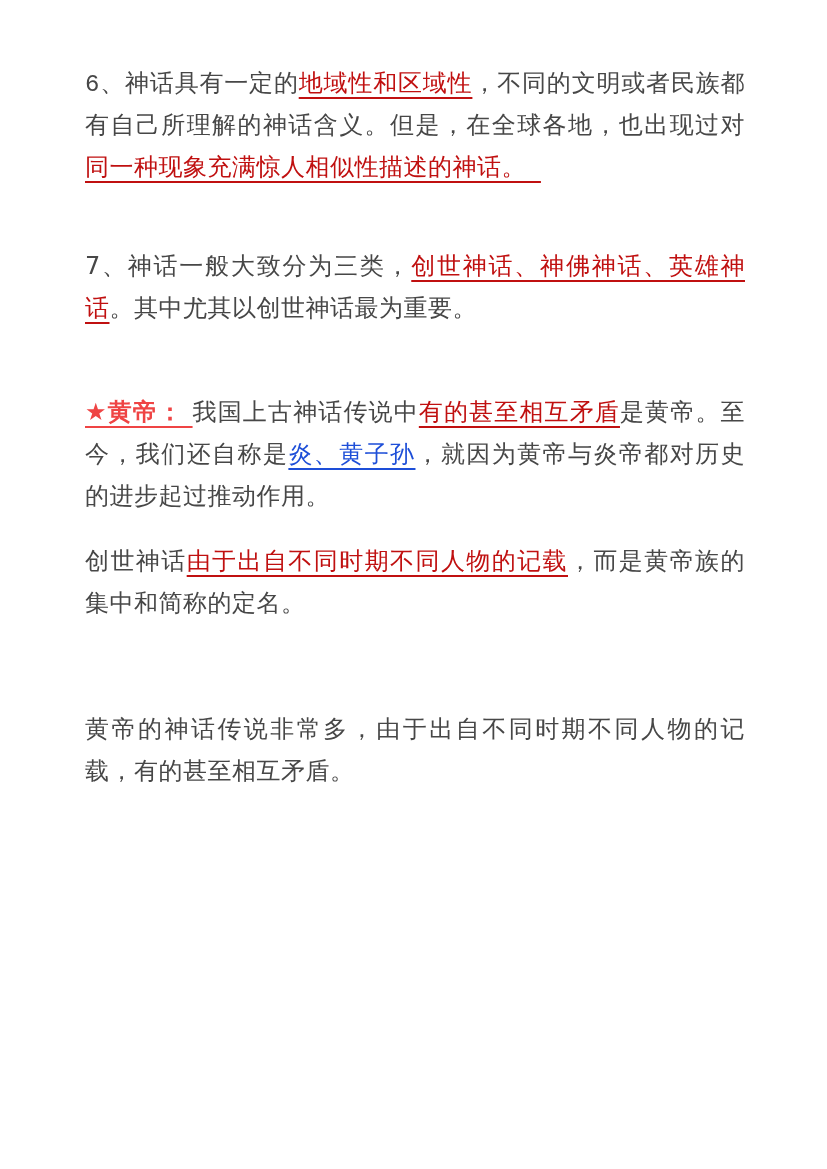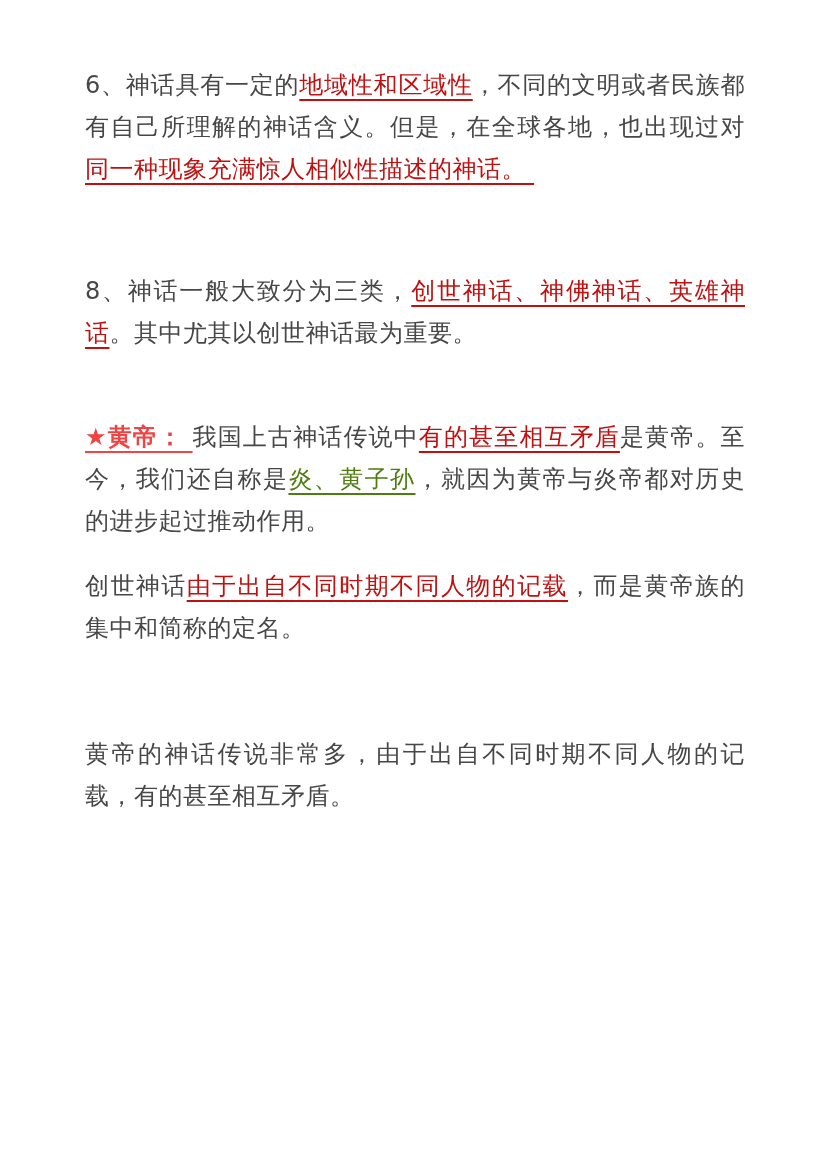--- a/index.html
+++ b/index.html
@@ -18,44 +18,44 @@
     font-size: 24px;
     line-height: 42px;
     color: #474747;
     text-align: justify;
     overflow: hidden;
   }
   .para {
     margin: 0;
     letter-spacing: 0.5px;
   }
-  .para.gap-after-p1 { margin-bottom: 80px; }
+  .para.gap-after-p1 { margin-bottom: 55px; font-family: Liberation Mono, monospace; }
   .para.gap-after-p2 { margin-bottom: 62px; }
   .para.gap-after-p3 { margin-bottom: 23px; }
   .para.gap-after-p4 { margin-bottom: 84px; }
   .para.gap-after-p5 { margin-bottom: 67px; }
 
   .hl-red, .hl-green, .hl-red-bold {
     text-decoration: underline;
     text-decoration-thickness: 2px;
     text-underline-offset: 6px;
     text-decoration-skip-ink: none;
   }
   .hl-red      { color: #c01010; }
-  .hl-green    { color: #4d7c0f; }
+  .hl-green    { color: #1d4ed8; }
   .hl-red-bold { color: #ef4444; font-weight: 700; }
 </style>
 </head>
 <body>
 
 <div class="page">
 
   <p class="para gap-after-p1"><span>6、神话具有一定的</span><span class="hl-red">地域性和区域性</span><span>，不同的文明或者民族都有自己所理解的神话含义。但是，在全球各地，也出现过对</span><span class="hl-red">同一种现象充满惊人相似性描述的神话。&nbsp;</span></p>
 
-  <p class="para gap-after-p2"><span>8、神话一般大致分为三类，</span><span class="hl-red">创世神话、神佛神话、英雄神话</span><span>。其中尤其以创世神话最为重要。</span></p>
+  <p class="para gap-after-p2"><span>7、神话一般大致分为三类，</span><span class="hl-red">创世神话、神佛神话、英雄神话</span><span>。其中尤其以创世神话最为重要。</span></p>
 
   <p class="para gap-after-p3"><span class="hl-red-bold">★黄帝：&nbsp;</span><span>我国上古神话传说中</span><span class="hl-red">有的甚至相互矛盾</span><span>是黄帝。至今，我们还自称是</span><span class="hl-green">炎、黄子孙</span><span>，就因为黄帝与炎帝都对历史的进步起过推动作用。</span></p>
 
   <p class="para gap-after-p4"><span>创世神话</span><span class="hl-red">由于出自不同时期不同人物的记载</span><span>，而是黄帝族的集中和简称的定名。</span></p>
 
   <p class="para gap-after-p5"><span>黄帝的神话传说非常多，由于出自不同时期不同人物的记载，有的甚至相互矛盾。</span></p>
 
 
 </div>
 

